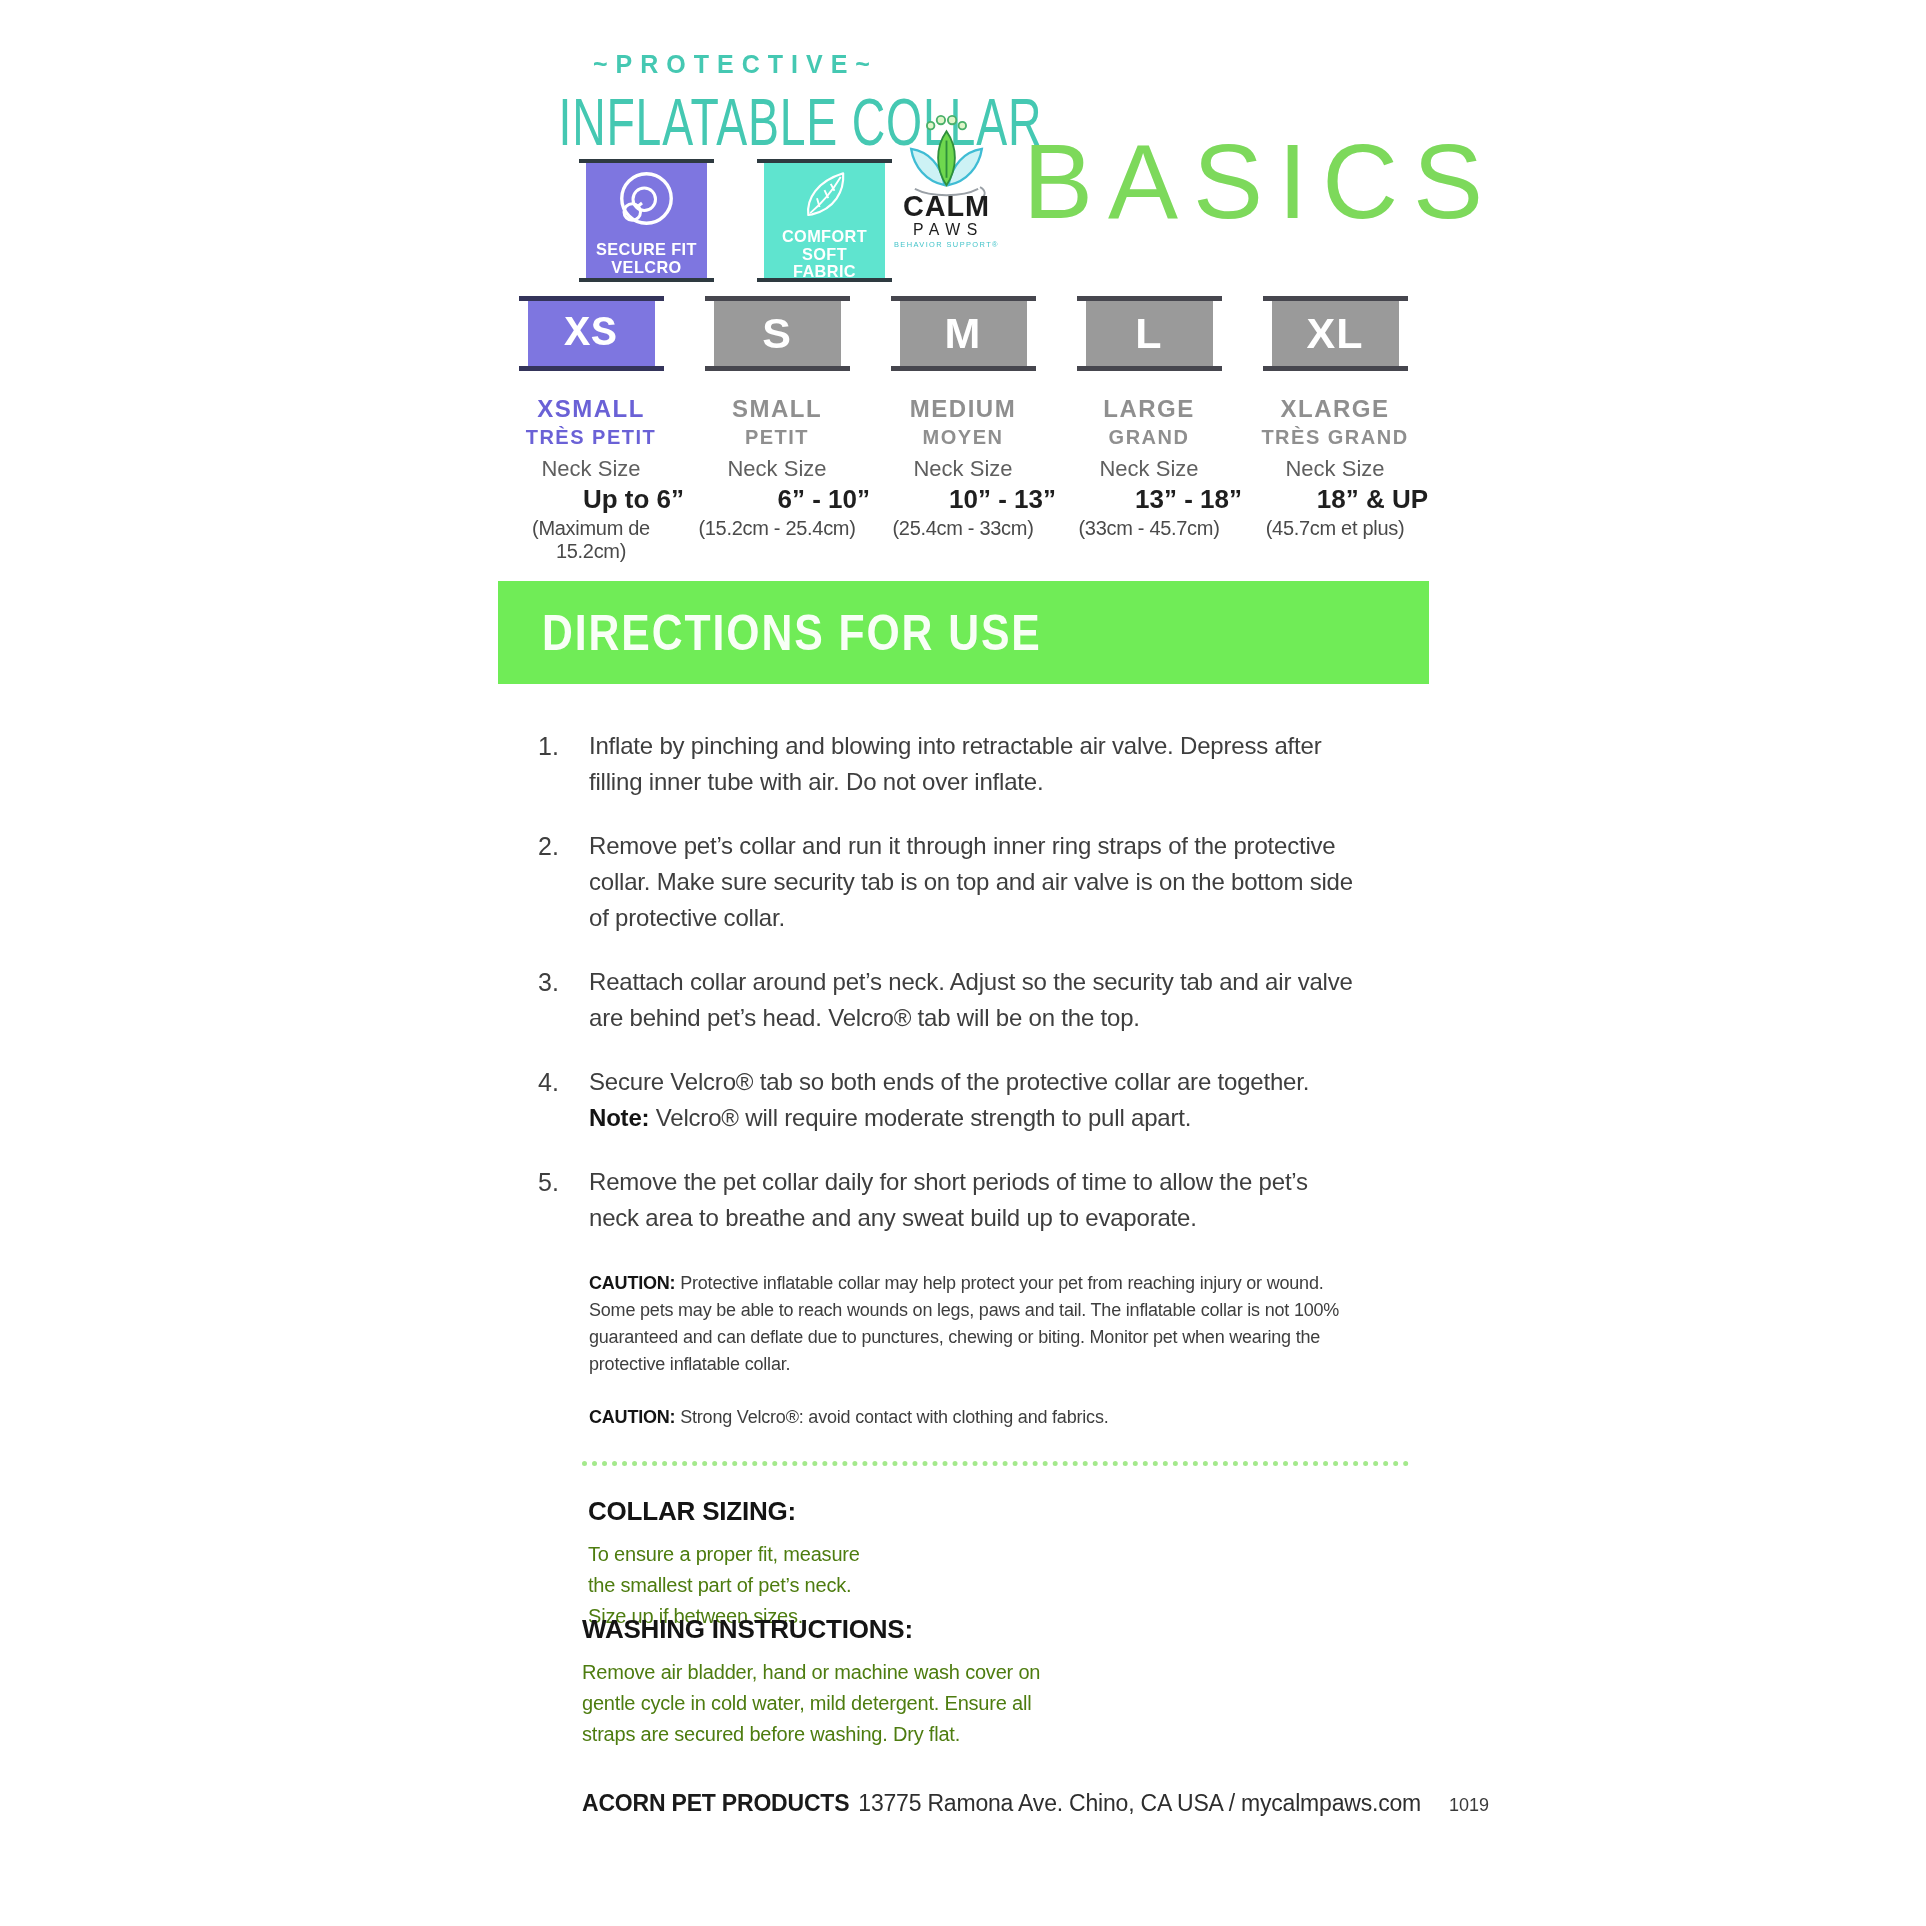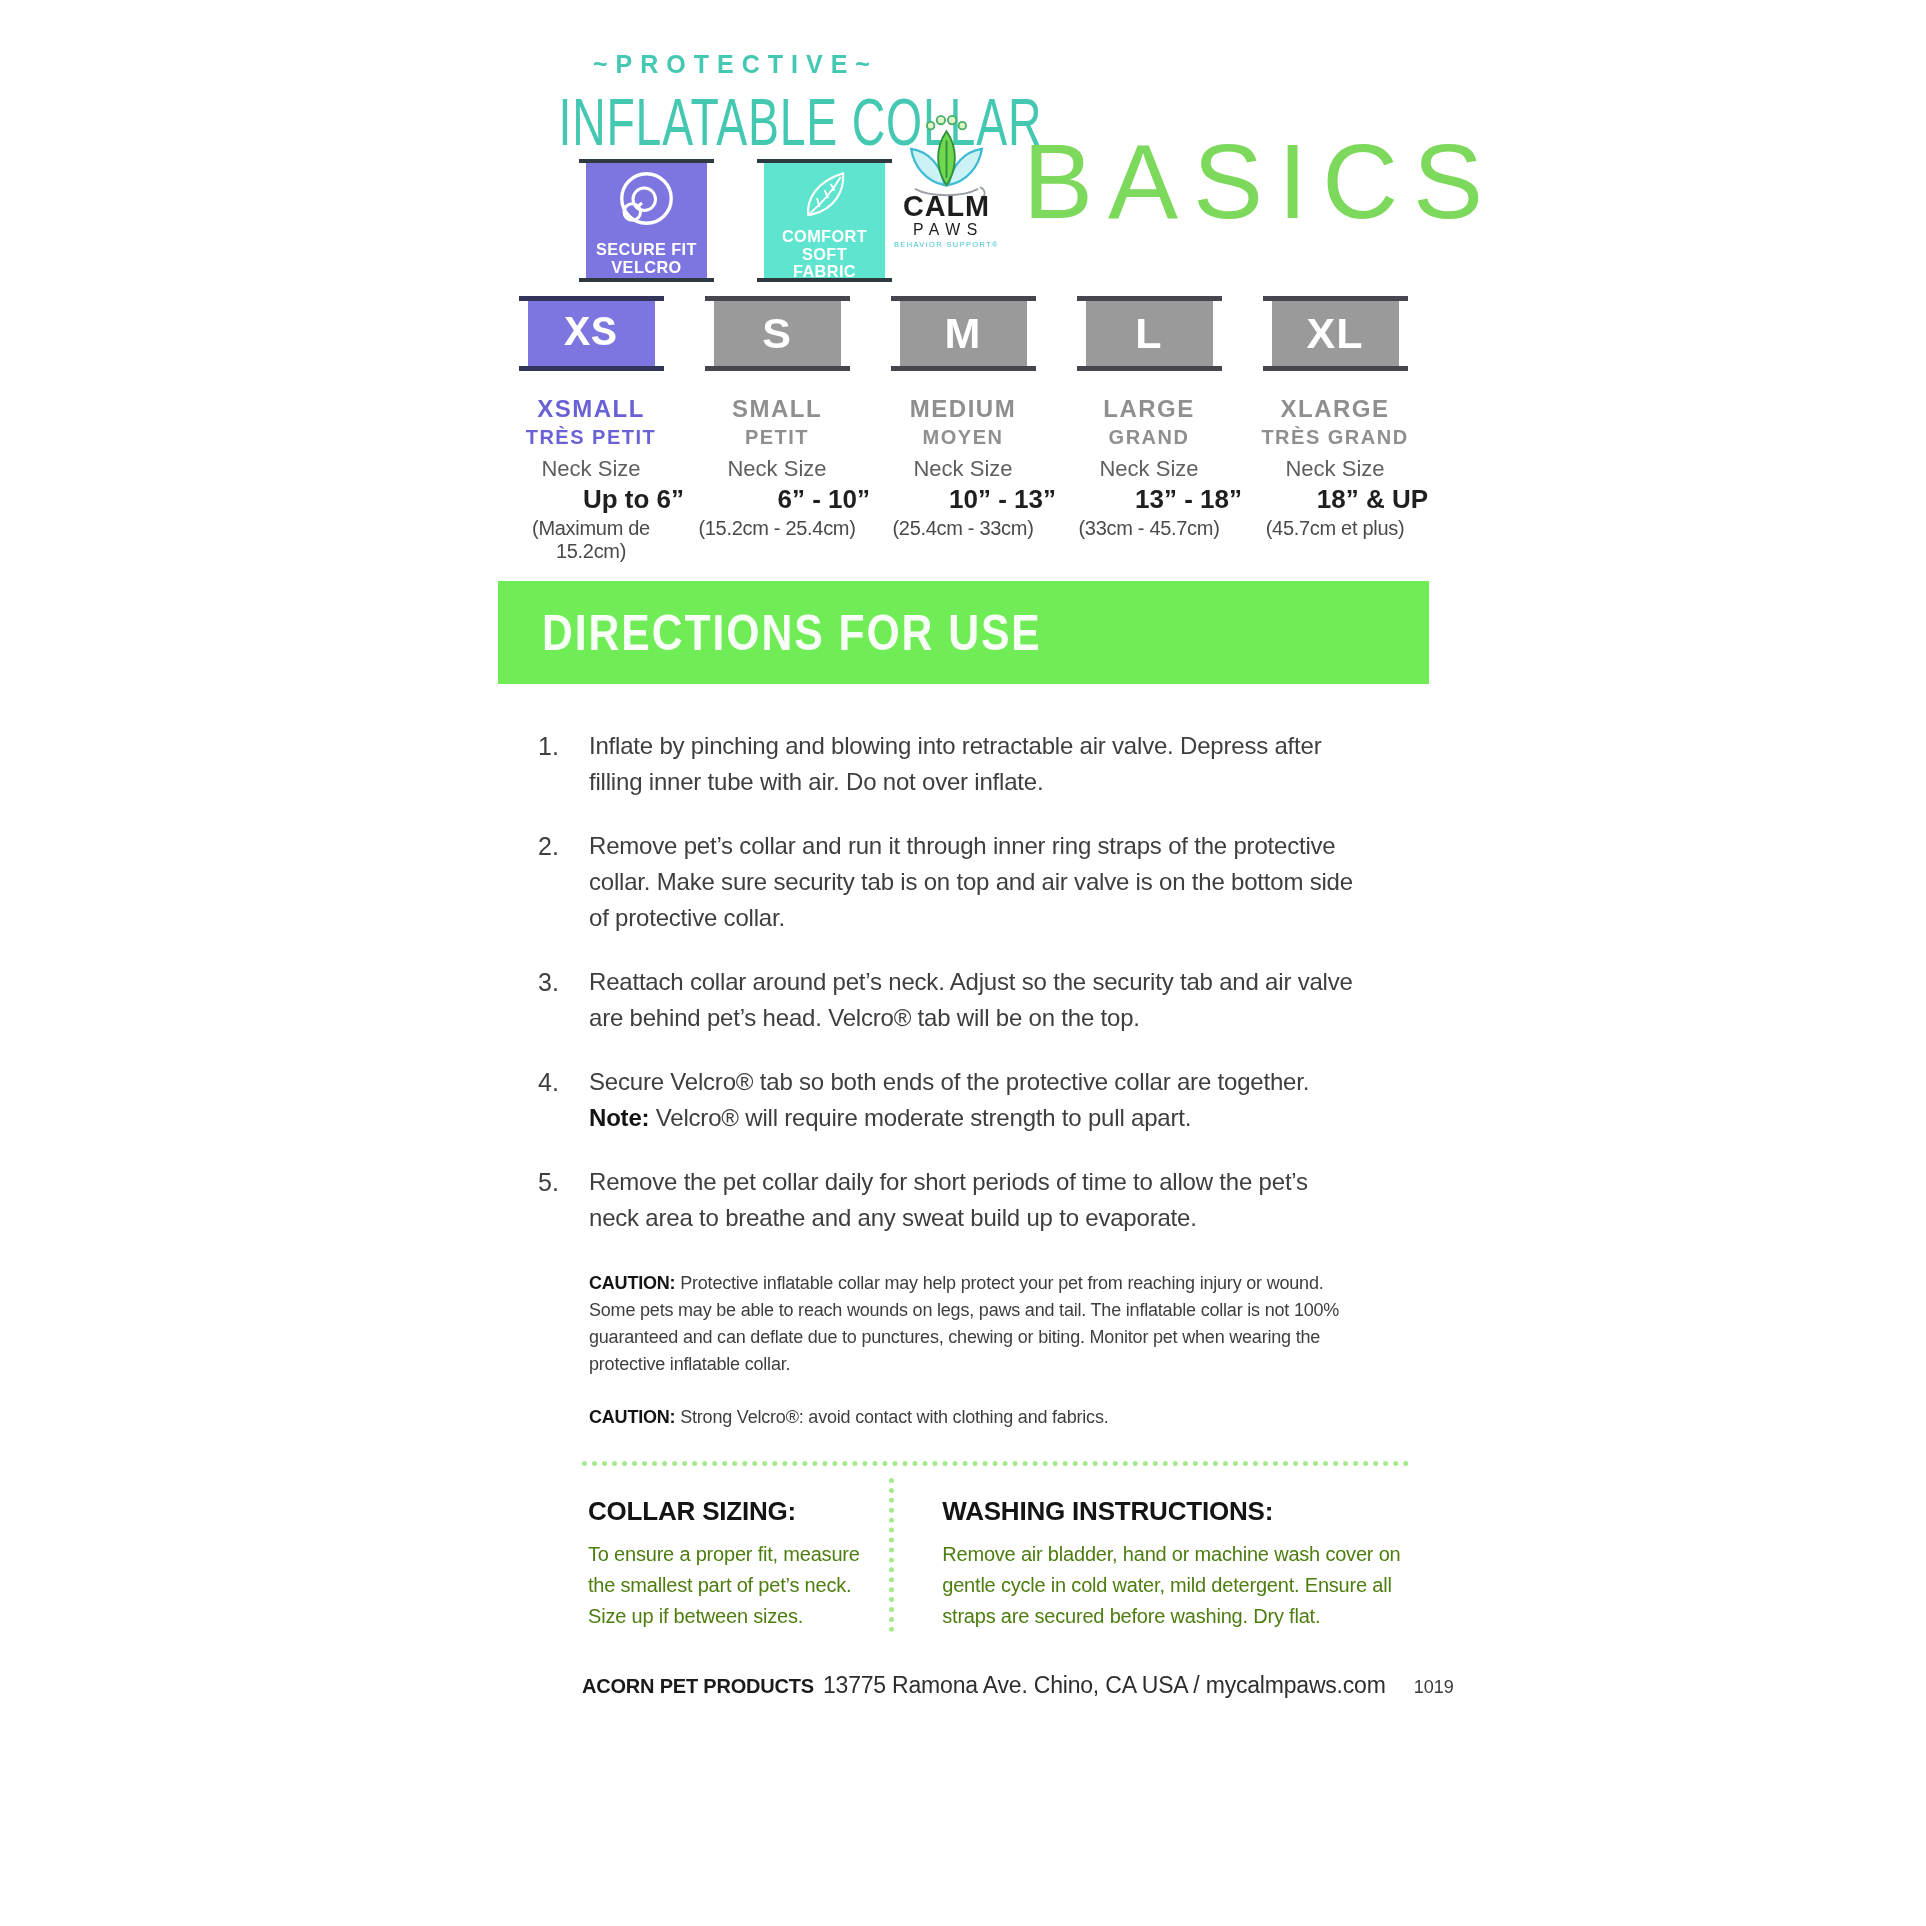--- a/index.html
+++ b/index.html
@@ -50,30 +50,30 @@
   .step-num{width:51px;flex-shrink:0;font-size:25px;color:#3e3e3e;line-height:1.5;}
   .step-text{width:767px;font-size:24px;line-height:1.5;color:#3e3e3e;letter-spacing:-0.2px;}
   .step-text b,.caution b{font-weight:700;color:#141414;}
   .cautions{margin:34px 0 0 91px;width:772px;}
   .caution{font-size:18px;line-height:1.5;color:#3e3e3e;letter-spacing:-0.2px;margin-bottom:26px;}
   .caution-label{font-weight:700;color:#141414;}
 
   
   .care{margin:30px 0 0 84px;width:827px;}
   .dots-h{border-top:5px dotted #a4e98c;width:827px;}
-  .care-cols{display:flex;margin-top:30px;}
+  .care-cols{display:flex;margin-top:30px;flex-direction:column;}
   .care-left{width:297px;margin-left:6px;}
   .dots-v{width:0;border-left:5px dotted #a4e98c;margin:-18px 48px 0 24px;}
   .care-right{width:500px;}
   .care-heading{font-size:26px;font-weight:700;color:#141414;margin-bottom:12px;letter-spacing:-0.2px;}
   .care-text{font-size:20px;line-height:1.55;color:#4d7c0f;letter-spacing:-0.2px;margin-top:8px;}
 
   
   .footer{margin:40px 0 0 84px;display:flex;align-items:baseline;white-space:nowrap;}
-  .footer-brand{font-size:20px;font-weight:700;color:#1a1a1a;letter-spacing:-0.2px;}
+  .footer-brand{font-size:23px;font-weight:700;color:#1a1a1a;letter-spacing:-0.2px;}
   .footer-address{font-size:23px;color:#2e2e2e;margin-left:9px;letter-spacing:-0.2px;}
   .footer-code{font-size:18px;color:#3a3a3a;margin-left:28px;}
 </style>
 </head>
 <body>
 
 <div class="page">
   <div class="content">
 
     <div class="header">

